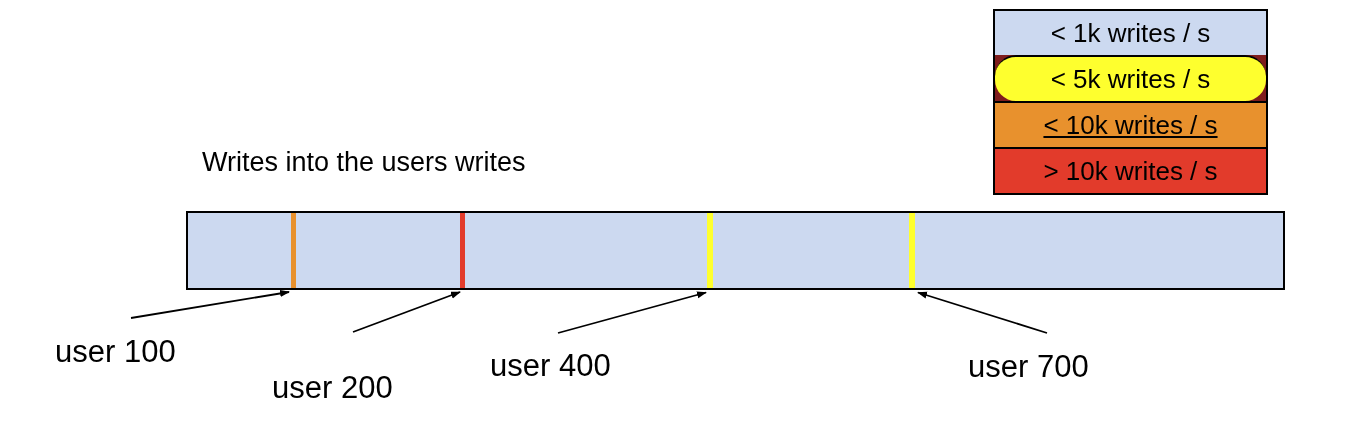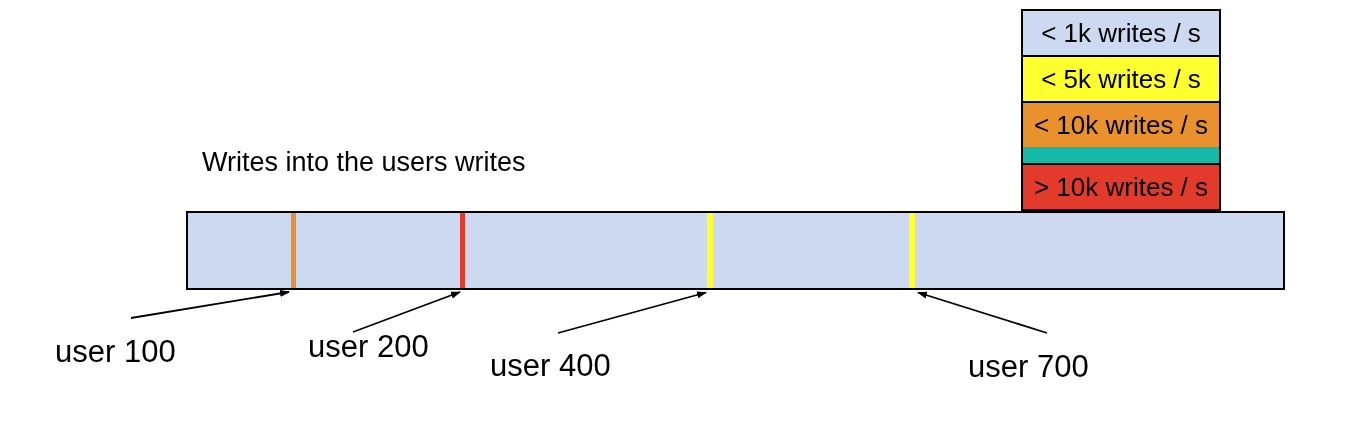--- a/index.html
+++ b/index.html
@@ -4,62 +4,62 @@
 <style>
   html,body{margin:0;padding:0;background:#fff;}
   .canvas{
     position:relative;width:1350px;height:422px;background:#ffffff;overflow:hidden;
     font-family:"Liberation Sans","DejaVu Sans",sans-serif;color:#000;
   }
   .title{
     position:absolute;left:202px;top:147px;font-size:27px;line-height:31px;white-space:nowrap;
   }
   .legend{
-    position:absolute;left:1021px;top:9px;width:200px;
-    border:2px solid #000;box-sizing:border-box;background:#14b8a6;
+    position:absolute;left:993px;top:9px;width:275px;
+    border:2px solid #000;box-sizing:border-box;background:#7f1d1d;
   }
   .legend-row{
     height:44px;display:flex;align-items:center;justify-content:center;
     font-size:26px;white-space:nowrap;
   }
   .legend-row + .legend-row{border-top:2px solid #000;}
   .bar{
     position:absolute;left:186px;top:211px;width:1099px;height:79px;
     border:2px solid #000;box-sizing:border-box;
   }
   .marker{position:absolute;top:0;bottom:0;}
   .marker.m0{left:103px;width:5px;}
   .marker.m1{left:272px;width:5px;}
   .marker.m2{left:519px;width:6px;}
   .marker.m3{left:721px;width:6px;}
   .user-label{position:absolute;font-size:31px;line-height:31px;white-space:nowrap;}
   .ul0{left:55px;top:336px;}
-  .ul1{left:272px;top:331px;margin-left:36px;}
+  .ul1{left:272px;top:372px;}
   .ul2{left:490px;top:350px;}
   .ul3{left:968px;top:351px;}
   .arrows{position:absolute;left:0;top:0;width:1350px;height:422px;pointer-events:none;}
 </style>
 </head>
 <body>
 
 <div class="canvas">
 
   <div class="title">Writes into the users writes</div>
 
   <div class="legend">
     <div class="legend-row" style="background-color: rgb(204, 217, 240);">
       <span>&lt; 1k writes / s</span>
     </div>
-    <div class="legend-row" style="background-color: rgb(254, 255, 46);">
+    <div class="legend-row" style="background-color: rgb(254, 255, 46); border-radius: 21px;">
       <span>&lt; 5k writes / s</span>
     </div>
-    <div class="legend-row" style="background-color: rgb(232, 145, 45);">
+    <div class="legend-row" style="background-color: rgb(232, 145, 45); text-decoration: underline;">
       <span>&lt; 10k writes / s</span>
     </div>
-    <div class="legend-row" style="background-color: rgb(226, 59, 43); margin-top: 16px;">
+    <div class="legend-row" style="background-color: rgb(226, 59, 43);">
       <span>&gt; 10k writes / s</span>
     </div>
   </div>
 
   <div class="bar" style="background-color: rgb(204, 217, 240);">
     <div class="marker m0" style="background-color: rgb(232, 145, 45);"></div>
     <div class="marker m1" style="background-color: rgb(226, 59, 43);"></div>
     <div class="marker m2" style="background-color: rgb(254, 255, 46);"></div>
     <div class="marker m3" style="background-color: rgb(254, 255, 46);"></div>
   </div>

